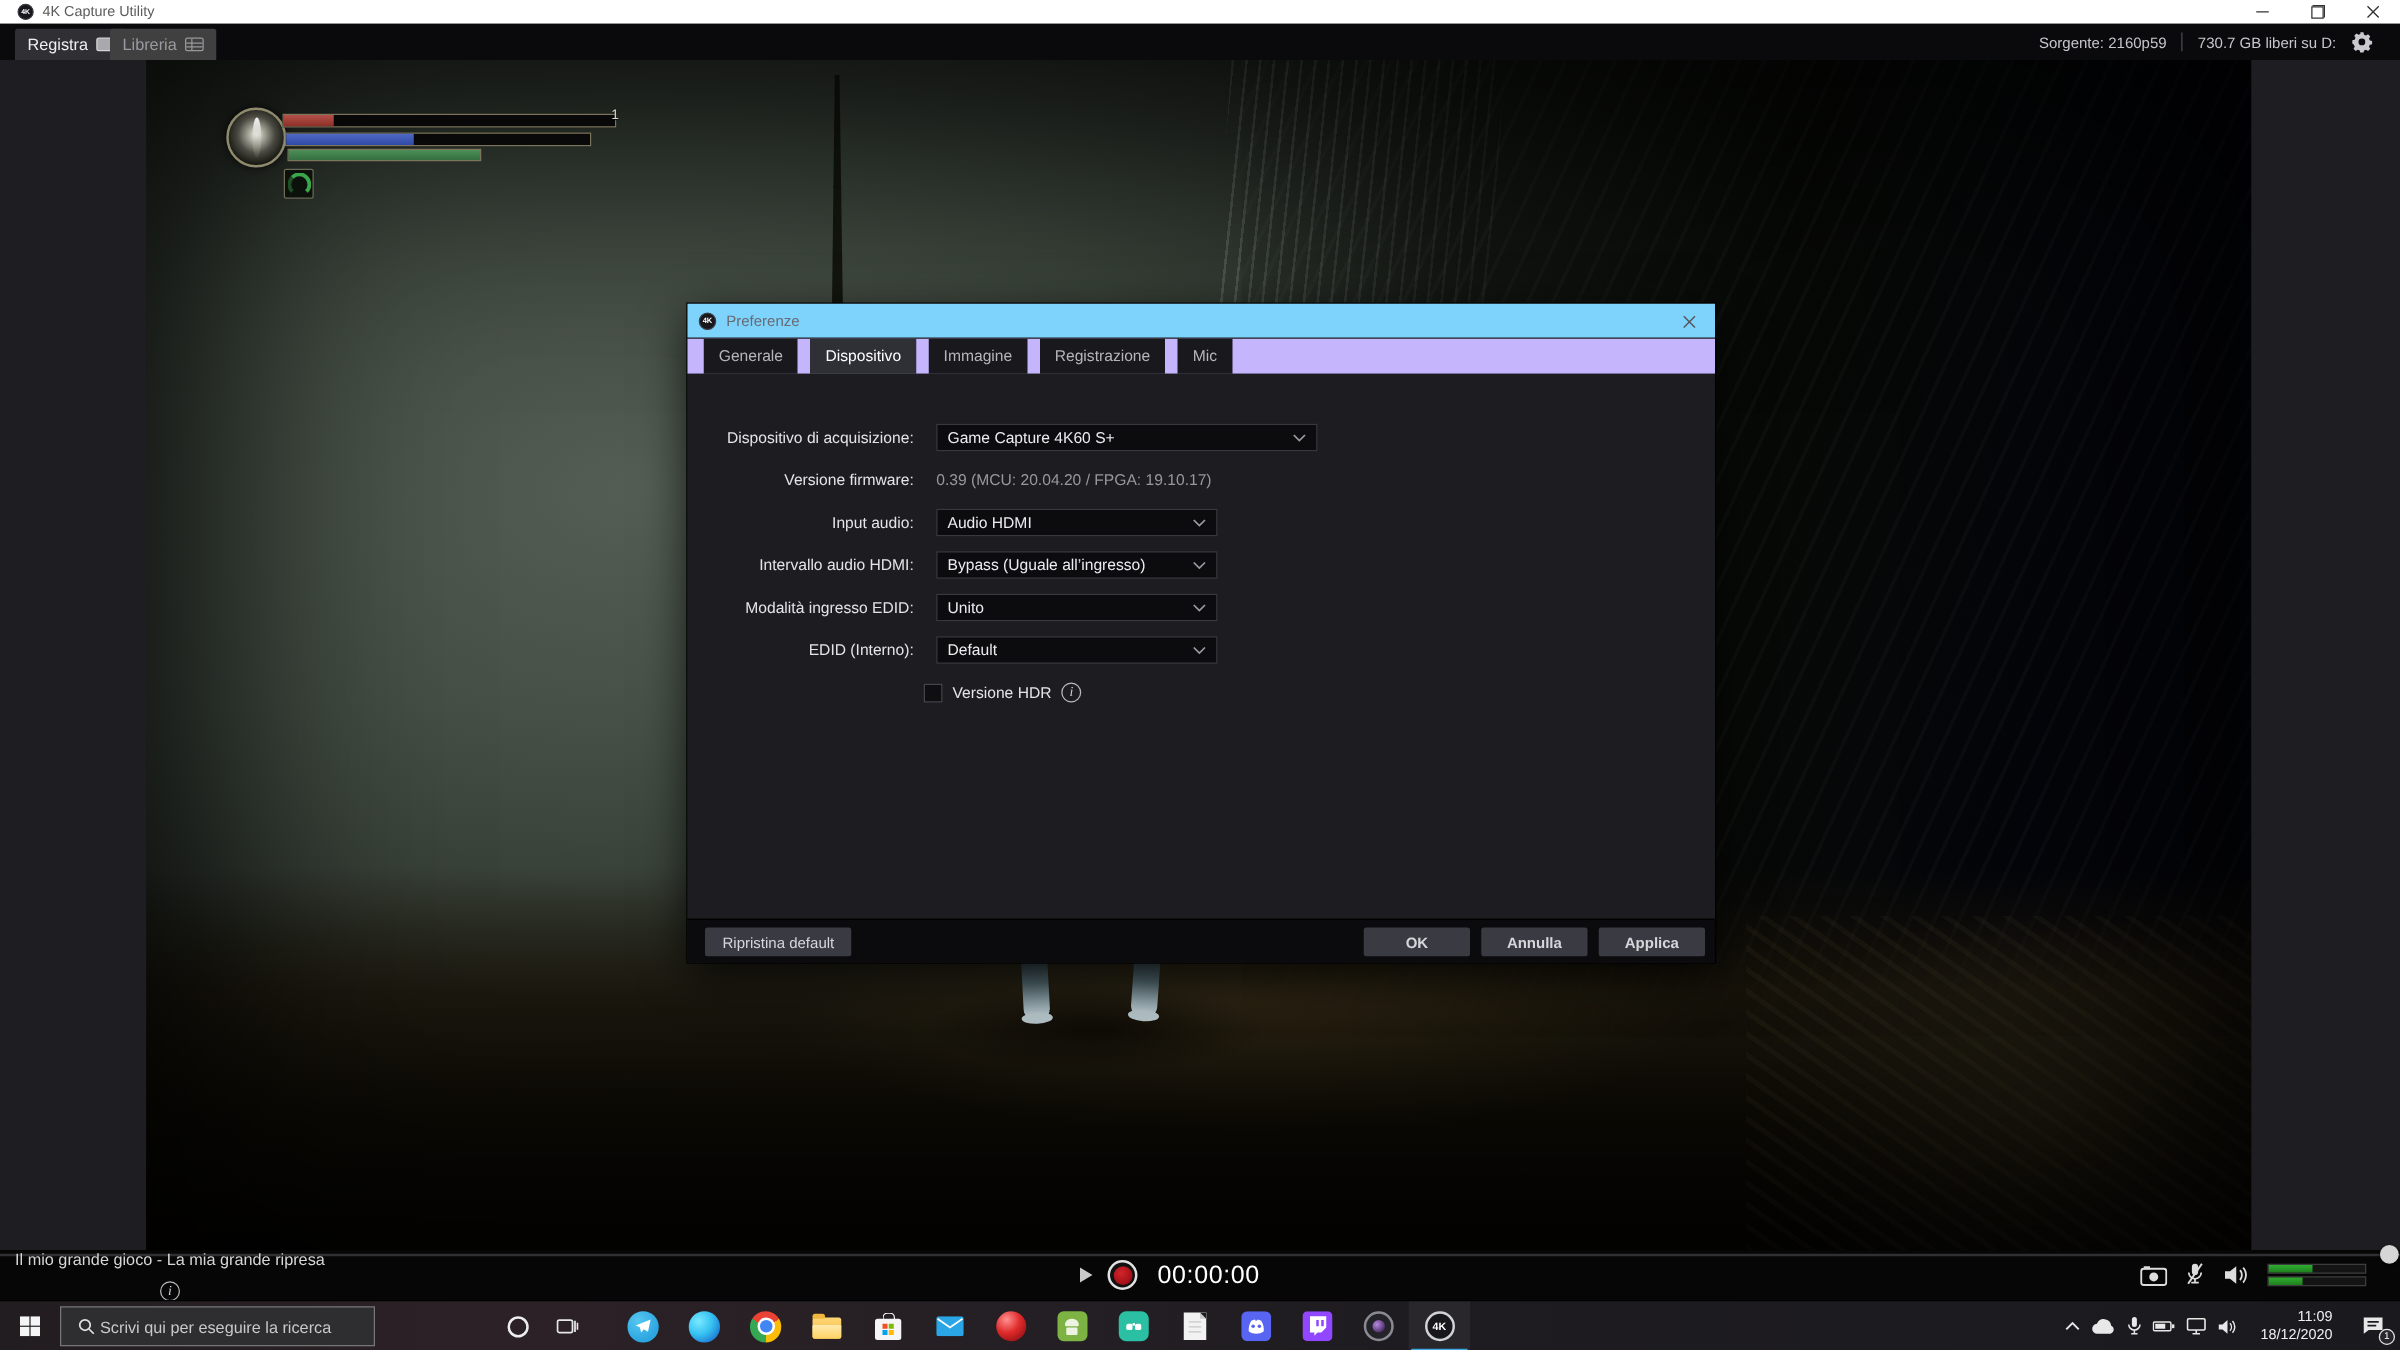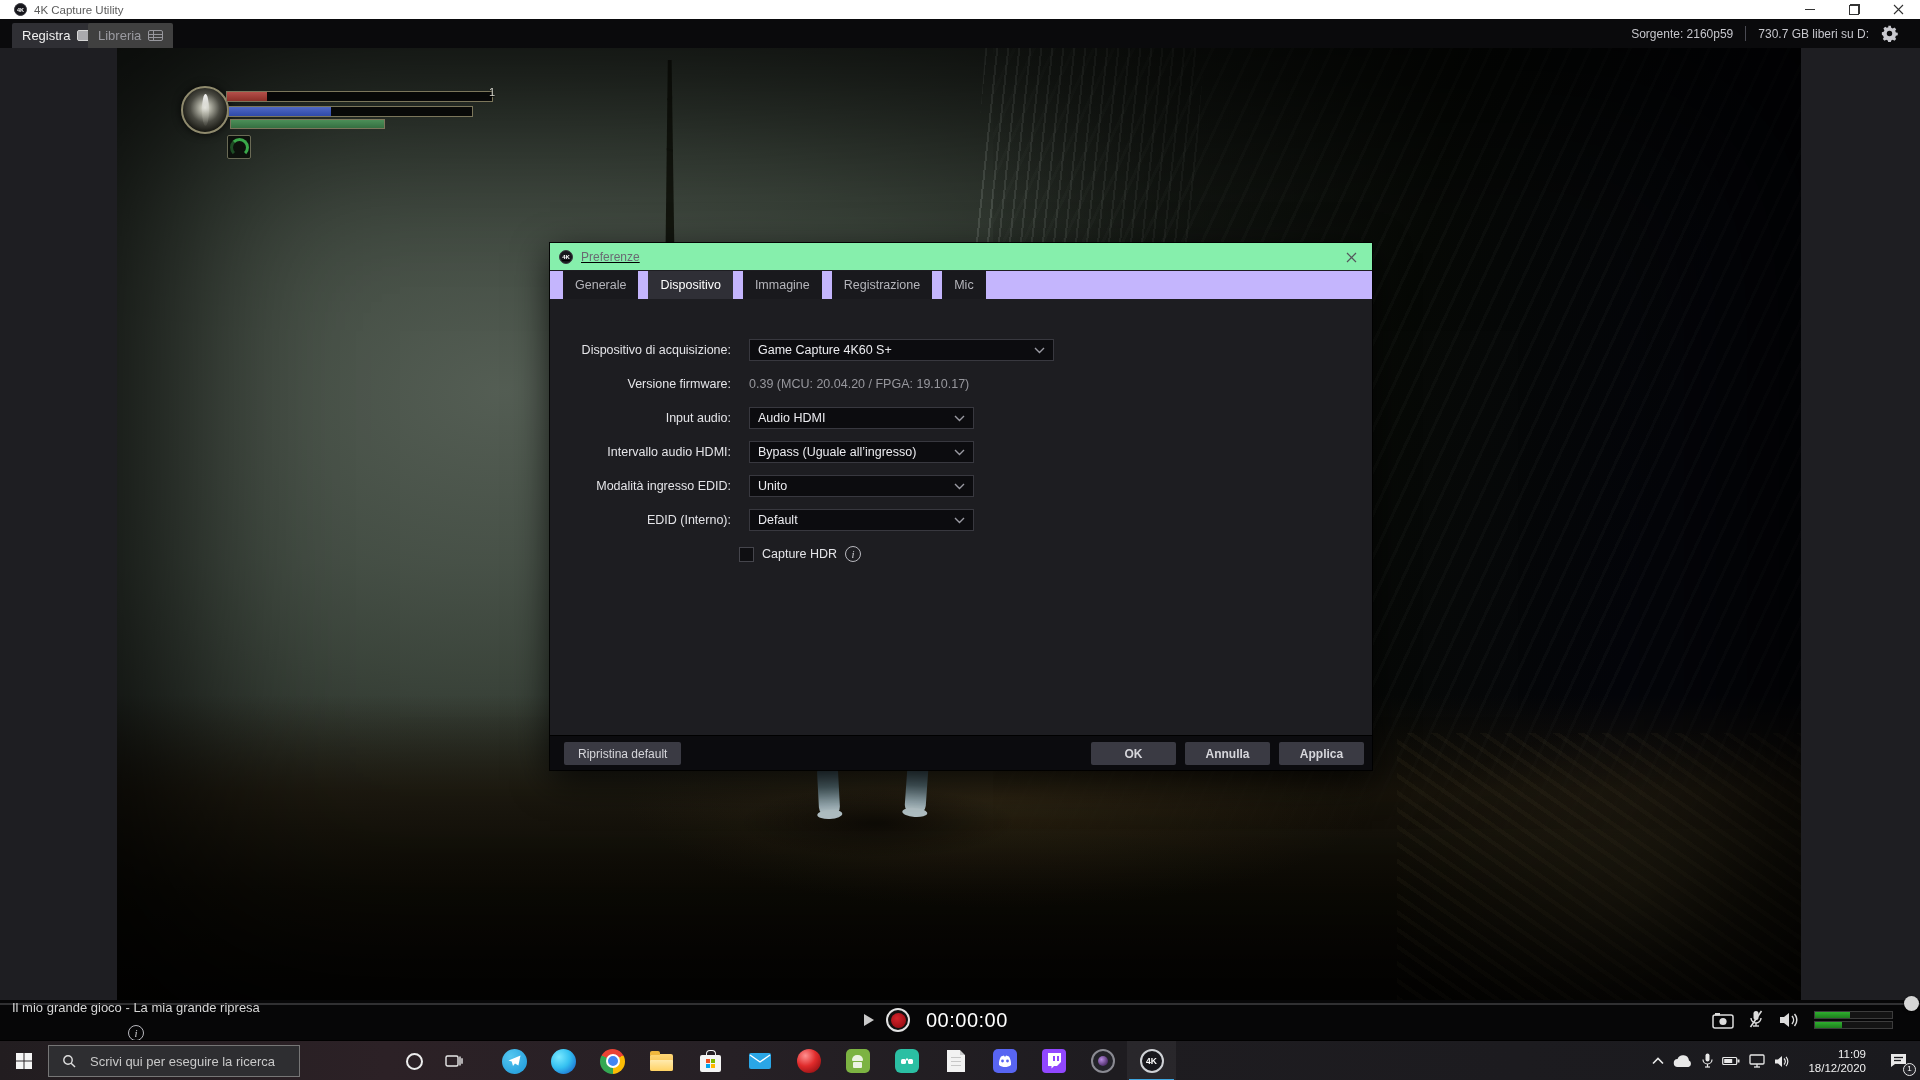--- a/index.html
+++ b/index.html
@@ -83,21 +83,21 @@
   .bar-st .fill { width:100%; background:linear-gradient(180deg,#4c8f58,#356f41); }
   .hud-counter { position:absolute; left:372px; top:38px; font-size:11px; color:#d8d8cf; text-shadow:0 1px 1px #000; }
   .hud-item { position:absolute; left:110px; top:87px; width:24px; height:24px; border:1px solid #6a6a55;
     background:#0d110c; border-radius:2px; display:flex; align-items:center; justify-content:center; }
   .hud-item::before { content:""; width:13px; height:13px; border-radius:50%;
     border:3px solid #3aa84a; border-bottom-color:transparent; border-left-color:rgba(58,168,74,.4); }
 
   
   .dialog { position:absolute; left:550px; top:195px; width:822px; height:527px; background:#1d1d21;
     box-shadow: 0 10px 34px rgba(0,0,0,.75), 0 0 0 1px rgba(0,0,0,.9); }
-  .dlg-titlebar { position:absolute; left:0; top:0; width:100%; height:27px; background:#86efac; display:flex; align-items:center;text-decoration:underline; }
+  .dlg-titlebar { position:absolute; left:0; top:0; width:100%; height:27px; background:#7dd3fc; display:flex; align-items:center; }
   .dlg-logo { width:14px; height:14px; border-radius:50%; background:#17171c; color:#fff; font-size:6px; font-weight:bold;
               display:flex; align-items:center; justify-content:center; margin:0 8px 0 9px; border:1px solid #3a3a40; }
   .dlg-title { font-size:12px; color:#6a6a73; }
   .dlg-close { position:absolute; right:6px; top:0; width:30px; height:28px; display:flex; align-items:center; justify-content:center; }
   .dlg-tabbar { position:absolute; left:0; top:28px; width:100%; height:28px; background:#c4b5fd; display:flex; padding-left:13px; }
   .dlg-tab { height:28px; display:flex; align-items:center; padding:0 12px; margin-right:10px; font-size:12.5px;
              background:#19191d; color:#b5b5bb; }
   .dlg-tab.active { background:#2f2f36; color:#ffffff; }
   .dlg-body { position:absolute; left:0; top:56px; right:0; bottom:35px; background:#1d1d21; padding-top:40px; }
   .frow { display:flex; align-items:center; height:22px; margin-bottom:12px; }
@@ -137,21 +137,21 @@
   .meter { display:flex; flex-direction:column; gap:2px; }
   .meter .mrow { width:79px; height:8px; background:#141414; border:1px solid #3c3c3c; }
   .meter .mfill { height:100%; background:linear-gradient(180deg,#2fae2f,#1e7e1e); }
 
   
   .taskbar { position:absolute; left:0; top:1040px; width:1920px; height:40px;
     background:linear-gradient(90deg,#221d20 0%,#2c2126 20%,#262025 38%,#1e1c20 58%,#1a1a1e 100%);
     border-top:1px solid #000; }
   .tb-start { position:absolute; left:0; top:0; width:48px; height:40px; display:flex; align-items:center; justify-content:center; }
   .tb-search { position:absolute; left:48px; top:4px; width:252px; height:32px; background:#2e2e31;
-    border:1px solid #767676; display:flex; align-items:center; padding-left:13px; gap:14px; }
+    border:1px solid #767676; display:flex; align-items:center; padding-left:13px; gap:4px; }
   .tb-search input { background:transparent; border:none; outline:none; color:#cfcfcf; font-size:13px;
     font-family:"Liberation Sans",sans-serif; width:200px; }
   .tb-search input::placeholder { color:#c9c9c9; opacity:1; }
   .tb-cortana { position:absolute; left:394px; top:0; width:40px; height:40px; display:flex; align-items:center; justify-content:center; }
   .cortana-ring { width:17px; height:17px; border-radius:50%; border:2px solid #ededed; }
   .tb-taskview { position:absolute; left:434px; top:0; width:40px; height:40px; display:flex; align-items:center; justify-content:center; }
   .tb-apps { position:absolute; left:490px; top:0; height:40px; display:flex; }
   .tb-app { width:49px; height:40px; display:flex; align-items:center; justify-content:center; position:relative; }
   .tb-app.active { background:rgba(255,255,255,.05); }
   .tb-app.active::after { content:""; position:absolute; left:2px; bottom:0; width:45px; height:2px; background:#3ea6e0; }
@@ -323,21 +323,21 @@
           <div class="flabel">EDID (Interno):</div>
           <div class="fctrl select norm">
             <span>Default</span>
             <svg width="11" height="7" viewBox="0 0 11 7">
                 <path d="M1 1l4.5 4.5L10 1" stroke="#9a9aa2" stroke-width="1.4" fill="none"></path>
               </svg>
           </div>
         </div>
         <div class="chk-row">
           <div class="checkbox"></div>
-          <div class="hdr-label">Capture HDR</div>
+          <div class="hdr-label">Versione HDR</div>
           <div class="info-icon">i</div>
         </div>
       </div>
 
       <div class="dlg-footer">
         <button class="btn btn-reset">Ripristina default</button>
         <div class="footer-right">
           <button class="btn">OK</button>
           <button class="btn">Annulla</button>
           <button class="btn">Applica</button>

